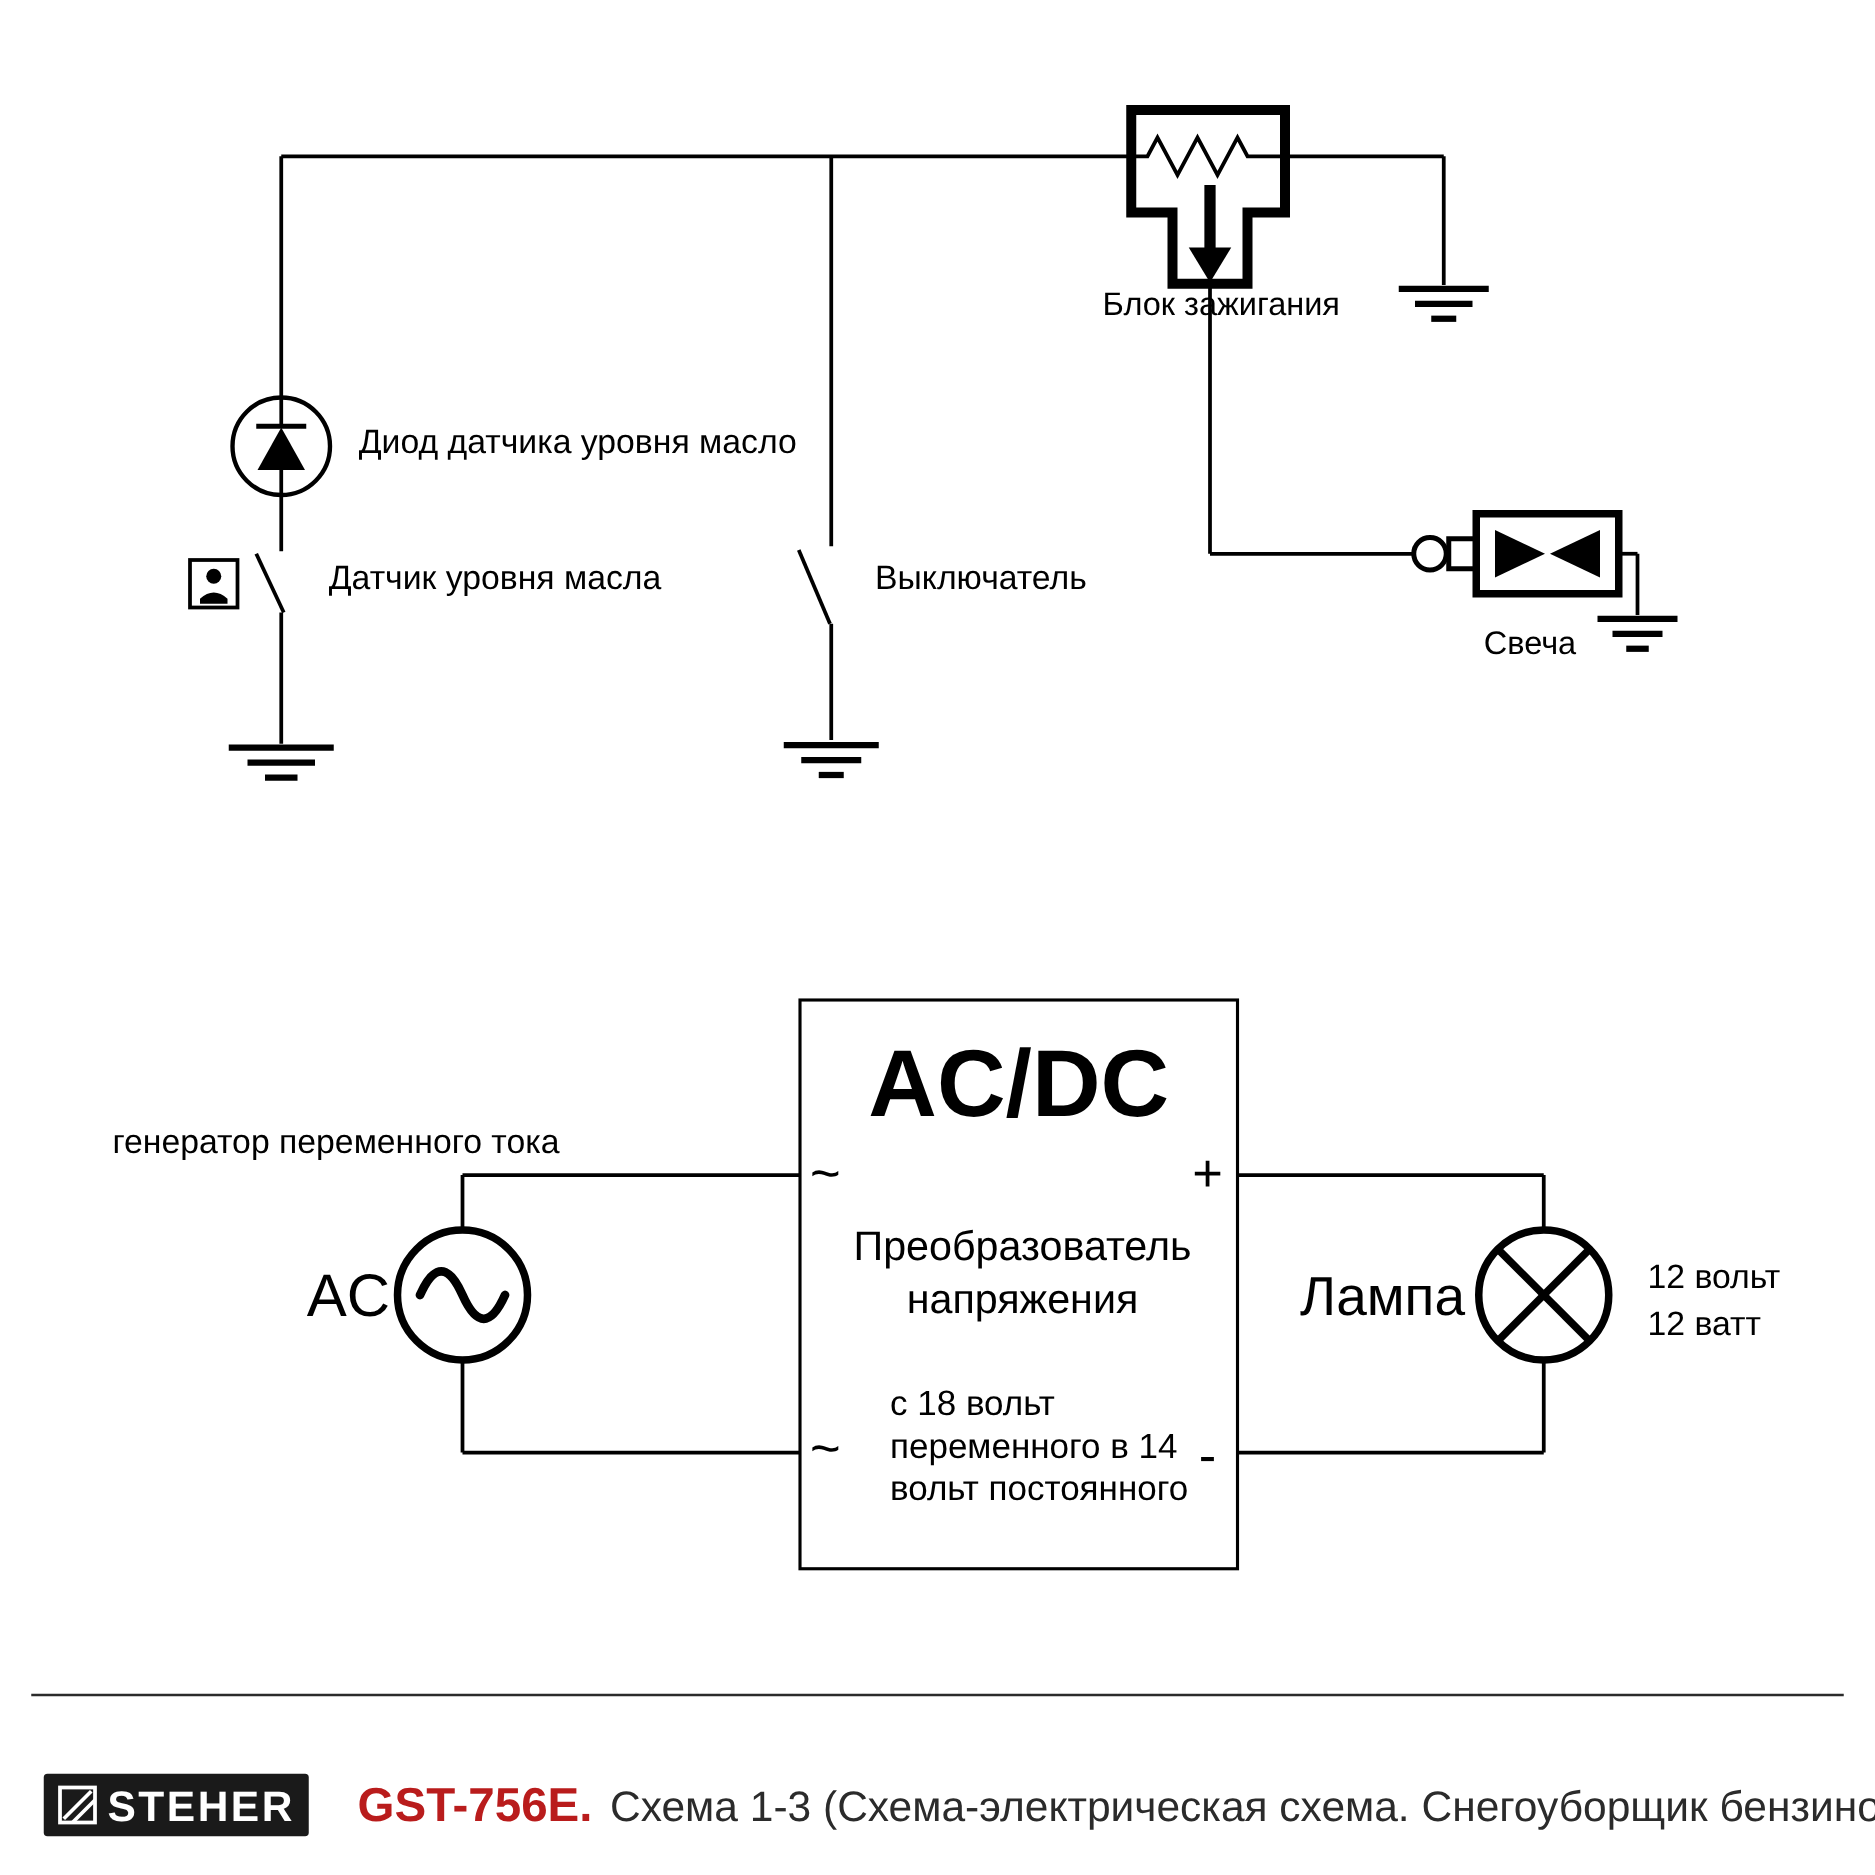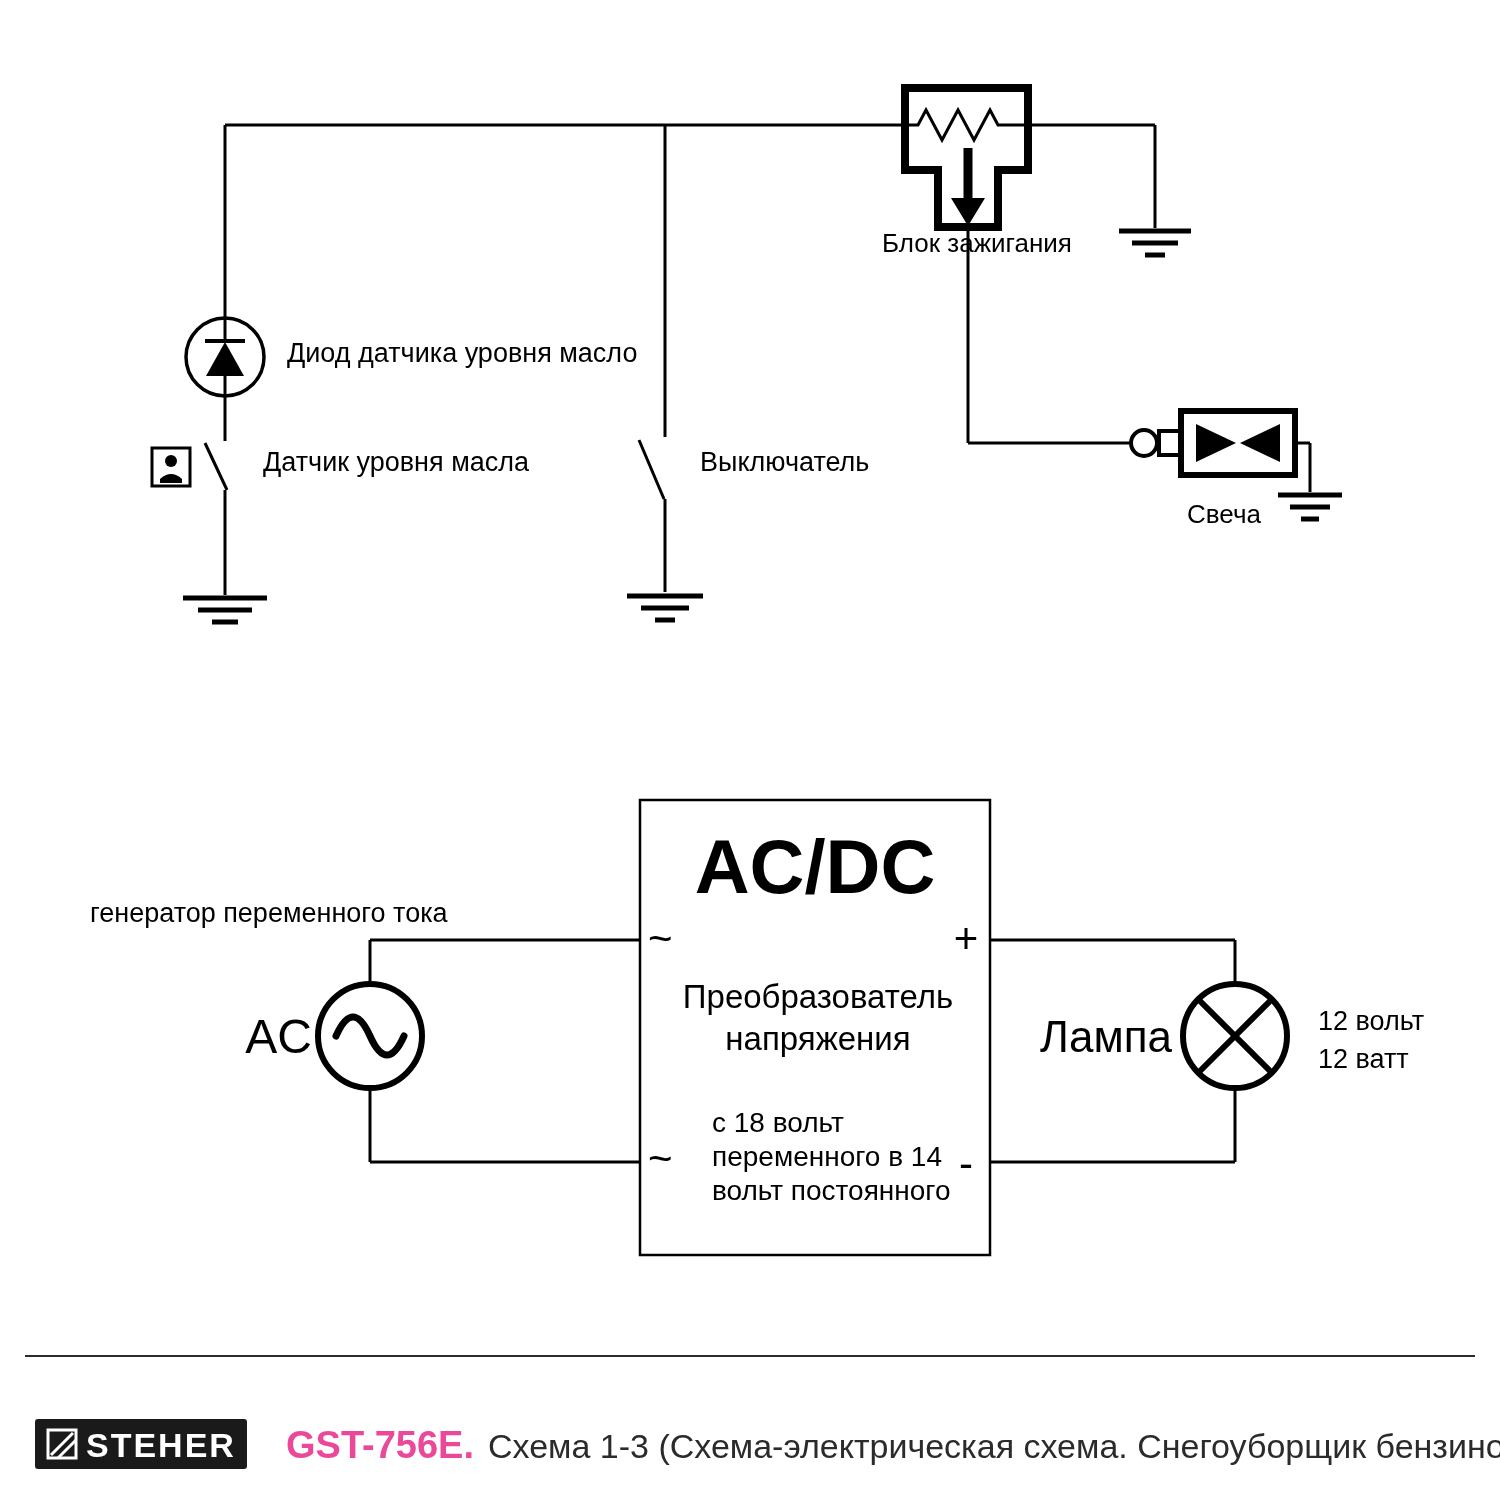--- a/index.html
+++ b/index.html
@@ -8,21 +8,21 @@
   svg text{font-family:"Liberation Sans",sans-serif;fill:#000;}
   .lbl{font-size:27px;}
   .lbl-sm{font-size:26px;}
   .big-title{font-size:76px;font-weight:bold;}
   .terminal{font-size:42px;}
   .conv-name{font-size:33px;}
   .conv-spec{font-size:28px;}
   .src-name{font-size:48px;}
   .lamp-name{font-size:44px;}
   .footer-row{position:absolute;left:286px;top:1424px;display:flex;align-items:baseline;gap:14px;white-space:nowrap;}
-  .footer-model{font-size:38px;font-weight:bold;color:#ec4899;}
+  .footer-model{font-size:38px;font-weight:bold;color:#b91c1c;}
   .footer-caption{font-size:34px;color:#2b2b2b;}
 </style>
 </head>
 <body>
 
 <svg width="1500" height="1500" viewBox="0 0 1500 1500">
 
   <g stroke="#000" stroke-width="3">
     <line x1="225" y1="125" x2="905" y2="125"></line>
     <line x1="1028" y1="125" x2="1155" y2="125"></line>

